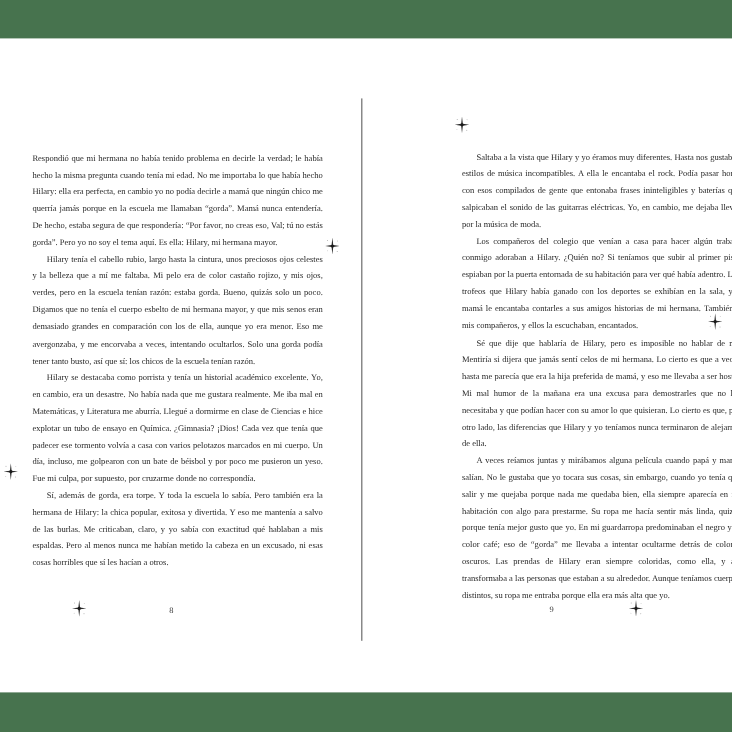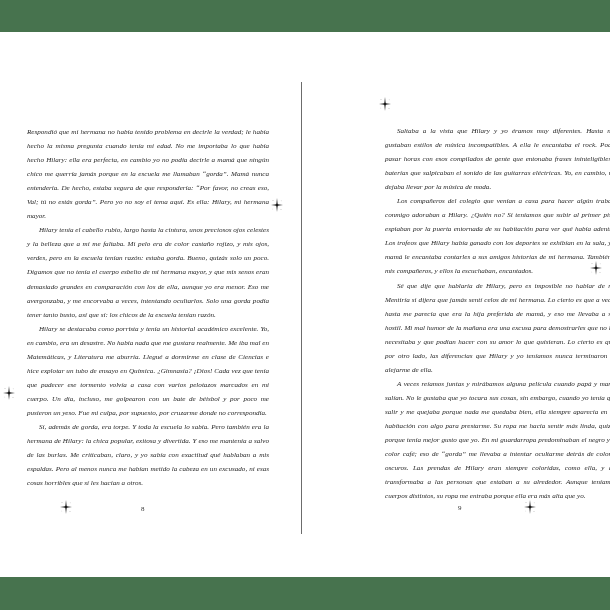--- a/index.html
+++ b/index.html
@@ -14,21 +14,21 @@
     .band.bottom { top: 577px; height: 33px; }
 
     .gutter {
       position: absolute; left: 301px; top: 82px; width: 1px; height: 452px;
       background: #6c6c6c;
     }
 
     .page { position: absolute; font-size: 7.1px; line-height: 14.05px; text-align: justify; }
     .page.left { left: 27px; top: 125px; width: 242px; }
     .page.right { left: 345px; top: 124px; width: 232px; margin-left: 40px; }
-    .page p { margin: 0; text-indent: 12px; hyphens: auto; font-style: italic; }
+    .page p { margin: 0; text-indent: 12px; hyphens: auto; }
     .page p.first { text-indent: 0; }
 
     .folio { position: absolute; font-size: 7px; color: #333; }
     .folio.left { left: 141px; top: 505px; }
     .folio.right { left: 458px; top: 504px; }
 
     .sparkle { position: absolute; width: 12px; height: 14px; }
     .sparkle svg { width: 100%; height: 100%; display: block; }
   </style>
 </head>

